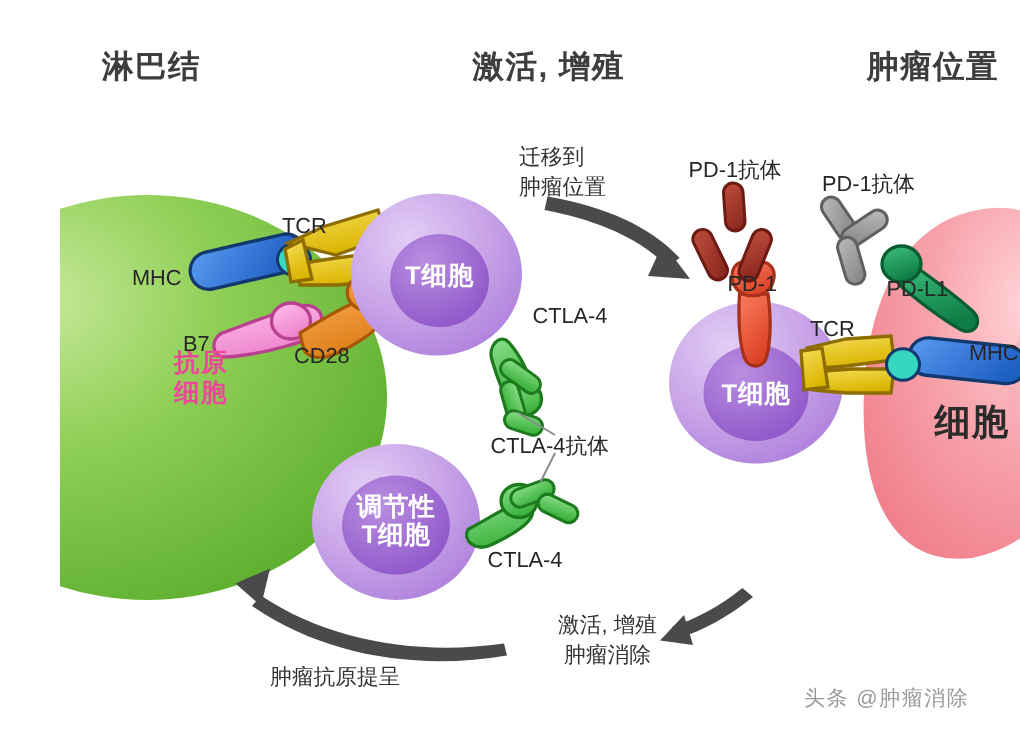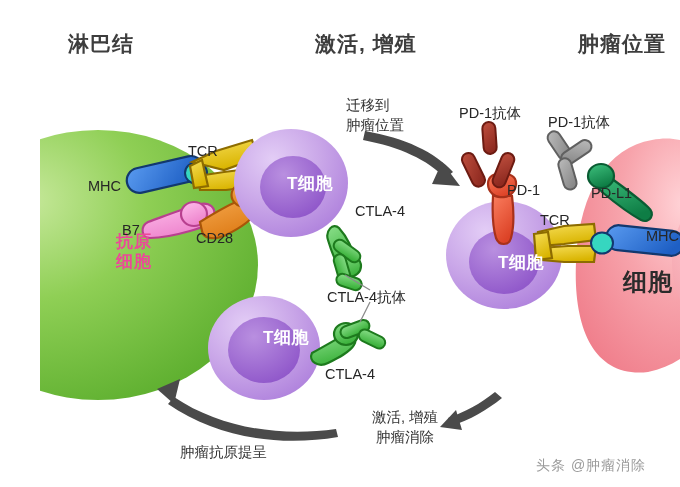--- a/index.html
+++ b/index.html
@@ -2,21 +2,21 @@
 <html><head>
 <meta charset="utf-8">
 <style>
   html,body{margin:0;padding:0;background:#fff;}
   body{width:680px;height:487px;overflow:hidden;
        font-family:"Liberation Sans","DejaVu Sans",sans-serif;}
   #stage{position:relative;width:680px;height:487px;background:#fff;margin-left:40px;}
   .lbl{position:absolute;color:#3a3a3a;white-space:nowrap;}
   .hdr{font-size:21px;font-weight:700;color:#3d3d3d;letter-spacing:1px;}
   .molec{font-size:14.5px;color:#262626;font-weight:400;}
-  .cellname{position:absolute;color:#fff;font-weight:700;text-align:right;
+  .cellname{position:absolute;color:#fff;font-weight:700;text-align:center;
             line-height:1.12;letter-spacing:.5px;}
   .apcname{position:absolute;color:#ec4899;font-weight:700;font-size:17px;
            line-height:1.2;text-align:right;letter-spacing:1px;}
   .tumname{position:absolute;color:#2b2b2b;font-weight:700;font-size:24px;
            line-height:1.18;text-align:center;letter-spacing:1px;}
   .cap{position:absolute;font-size:14.5px;color:#333;line-height:1.35;text-align:center;}
   .wm{position:absolute;font-size:14px;color:#9a9a9a;letter-spacing:1px;}
   svg{position:absolute;left:0;top:0;}
 </style>
 </head>
@@ -219,38 +219,39 @@
   <div class="lbl hdr" style="left:538px;top:30px">肿瘤位置</div>
 
   <div class="apcname" style="left:4px;top:232px;width:108px">
     <div>抗原</div>
     <div>细胞</div>
   </div>
 
   <div class="cellname" style="left:213px;top:174px;width:80px;font-size:17px">T细胞</div>
 
   <div class="cellname" style="left:179px;top:328px;width:90px;font-size:17px">
+    <div>调节性</div>
     <div>T细胞</div>
   </div>
 
   <div class="cellname" style="left:424px;top:253px;width:80px;font-size:17px">T细胞</div>
 
   <div class="tumname" style="left:556px;top:268px;width:104px">
     <div>细胞</div>
   </div>
 
   <div class="lbl molec" style="left:48px;top:178px">MHC</div>
   <div class="lbl molec" style="left:148px;top:143px">TCR</div>
   <div class="lbl molec" style="left:82px;top:222px">B7</div>
   <div class="lbl molec" style="left:156px;top:230px">CD28</div>
   <div class="lbl molec" style="left:315px;top:203px">CTLA-4</div>
   <div class="lbl molec" style="left:287px;top:288px">CTLA-4抗体</div>
   <div class="lbl molec" style="left:285px;top:366px">CTLA-4</div>
   <div class="lbl molec" style="left:419px;top:104px">PD-1抗体</div>
-  <div class="lbl molec" style="left:467px;top:182px">PD-1</div>
+  <div class="lbl molec" style="left:445px;top:182px">PD-1</div>
   <div class="lbl molec" style="left:508px;top:113px">PD-1抗体</div>
   <div class="lbl molec" style="left:551px;top:185px">PD-L1</div>
   <div class="lbl molec" style="left:500px;top:212px">TCR</div>
   <div class="lbl molec" style="left:606px;top:228px">MHC</div>
 
   <div class="cap" style="left:306px;top:96px;width:100px;text-align:left">
     <div>迁移到</div>
     <div>肿瘤位置</div>
   </div>
 

